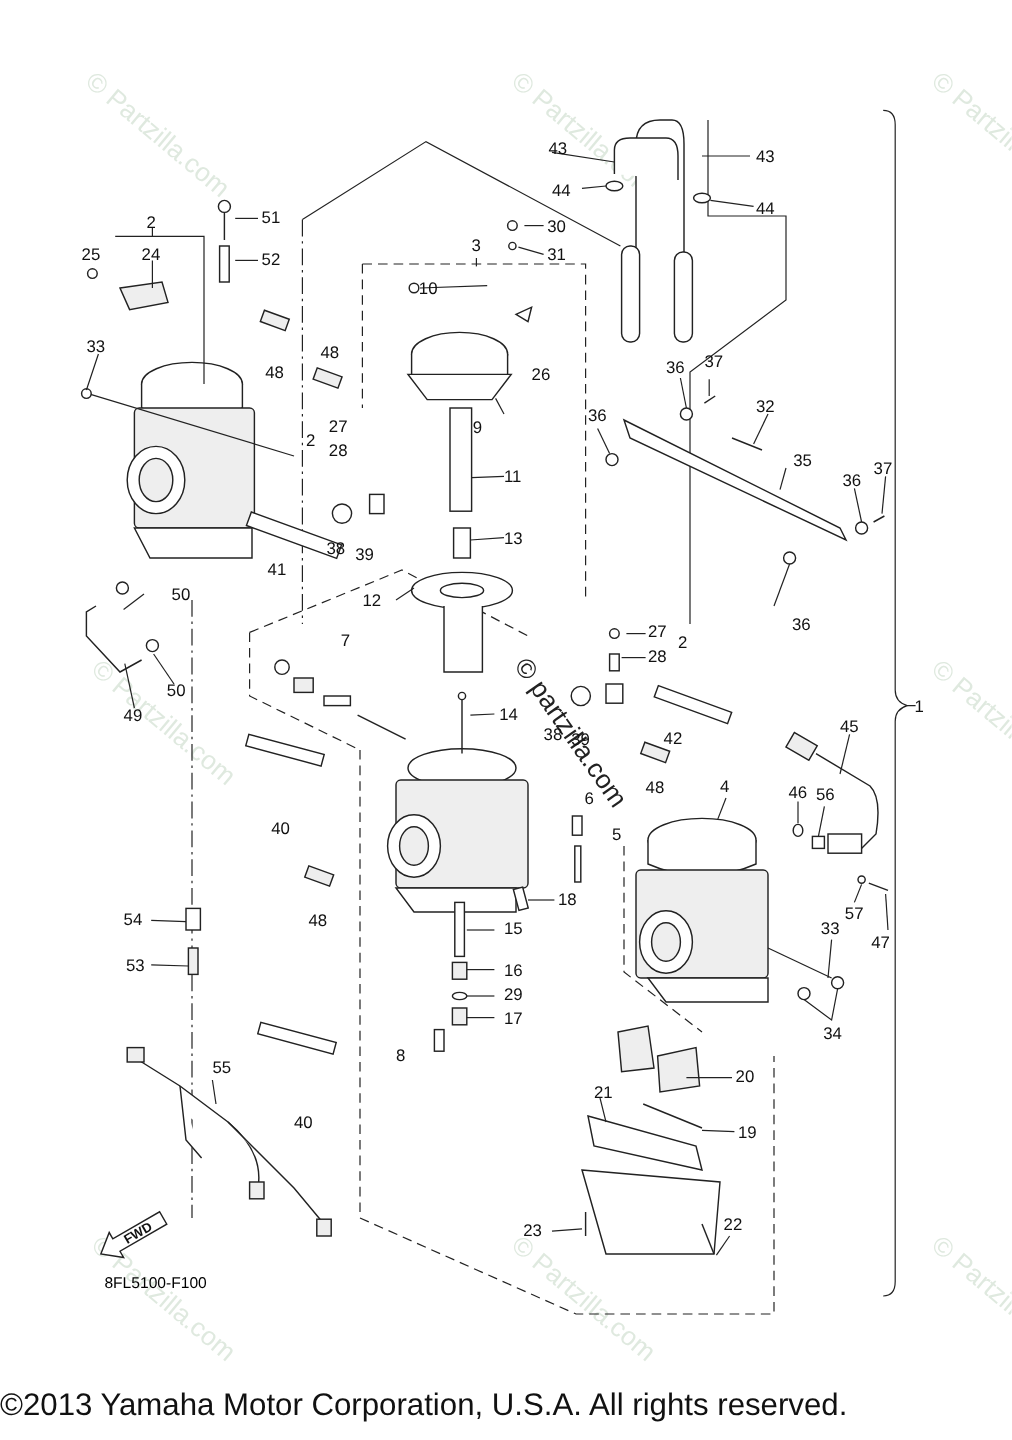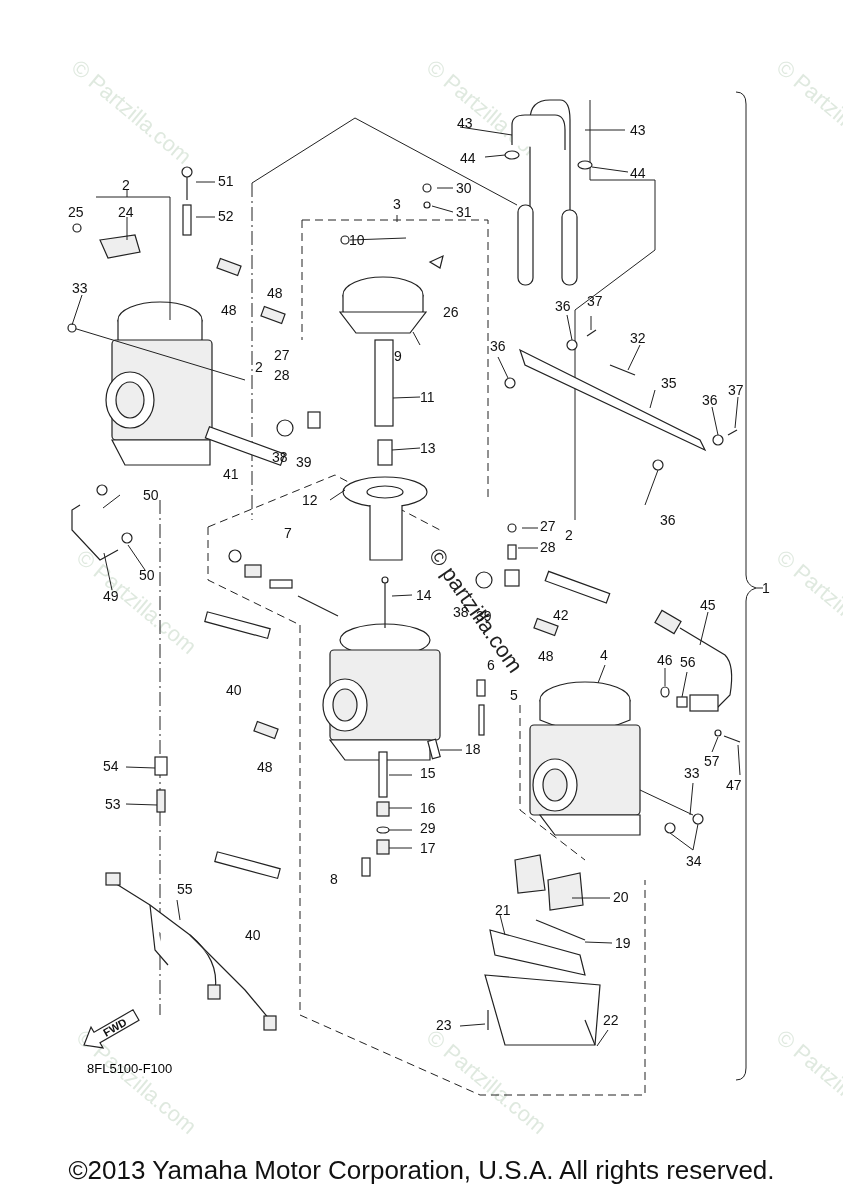--- a/index.html
+++ b/index.html
@@ -6,21 +6,21 @@
   body{width:843px;height:1200px;position:relative;overflow:hidden;font-family:"Liberation Sans",sans-serif;color:#111;}
   #diagram{position:absolute;left:0;top:0;width:843px;height:1140px;}
   .callout{font-family:"Liberation Sans",sans-serif;font-size:14px;fill:#111;}
   .part{fill:#fff;stroke:#222;stroke-width:1.2;}
   .part-grey{fill:#eee;stroke:#222;stroke-width:1.2;}
   .leader{stroke:#222;stroke-width:1;fill:none;}
   .dash{stroke:#222;stroke-width:1;fill:none;stroke-dasharray:8 5;}
   .dashdot{stroke:#222;stroke-width:1;fill:none;stroke-dasharray:14 4 2 4;}
   .wm{font-family:"Liberation Sans",sans-serif;font-size:22px;fill:#dfe9df;}
   .wm-main{font-family:"Liberation Sans",sans-serif;font-size:22px;fill:#222;}
-  #footer{position:absolute;left:0;top:1155px;width:843px;text-align:center;font-size:26px;color:#111;font-family:"Liberation Sans",sans-serif;}
+  #footer{position:absolute;left:0;top:1155px;width:843px;font-size:26px;color:#111;font-family:"Liberation Sans",sans-serif;}
   #diagram-code{font-size:13px;}
 </style>
 </head>
 <body>
 
 <svg id="diagram" viewBox="0 0 843 1140" xmlns="http://www.w3.org/2000/svg">
 
   <g>
     <text class="wm" x="70" y="70" transform="rotate(40 70 70)">© Partzilla.com</text>
     <text class="wm" x="425" y="70" transform="rotate(40 425 70)">© Partzilla.com</text>

